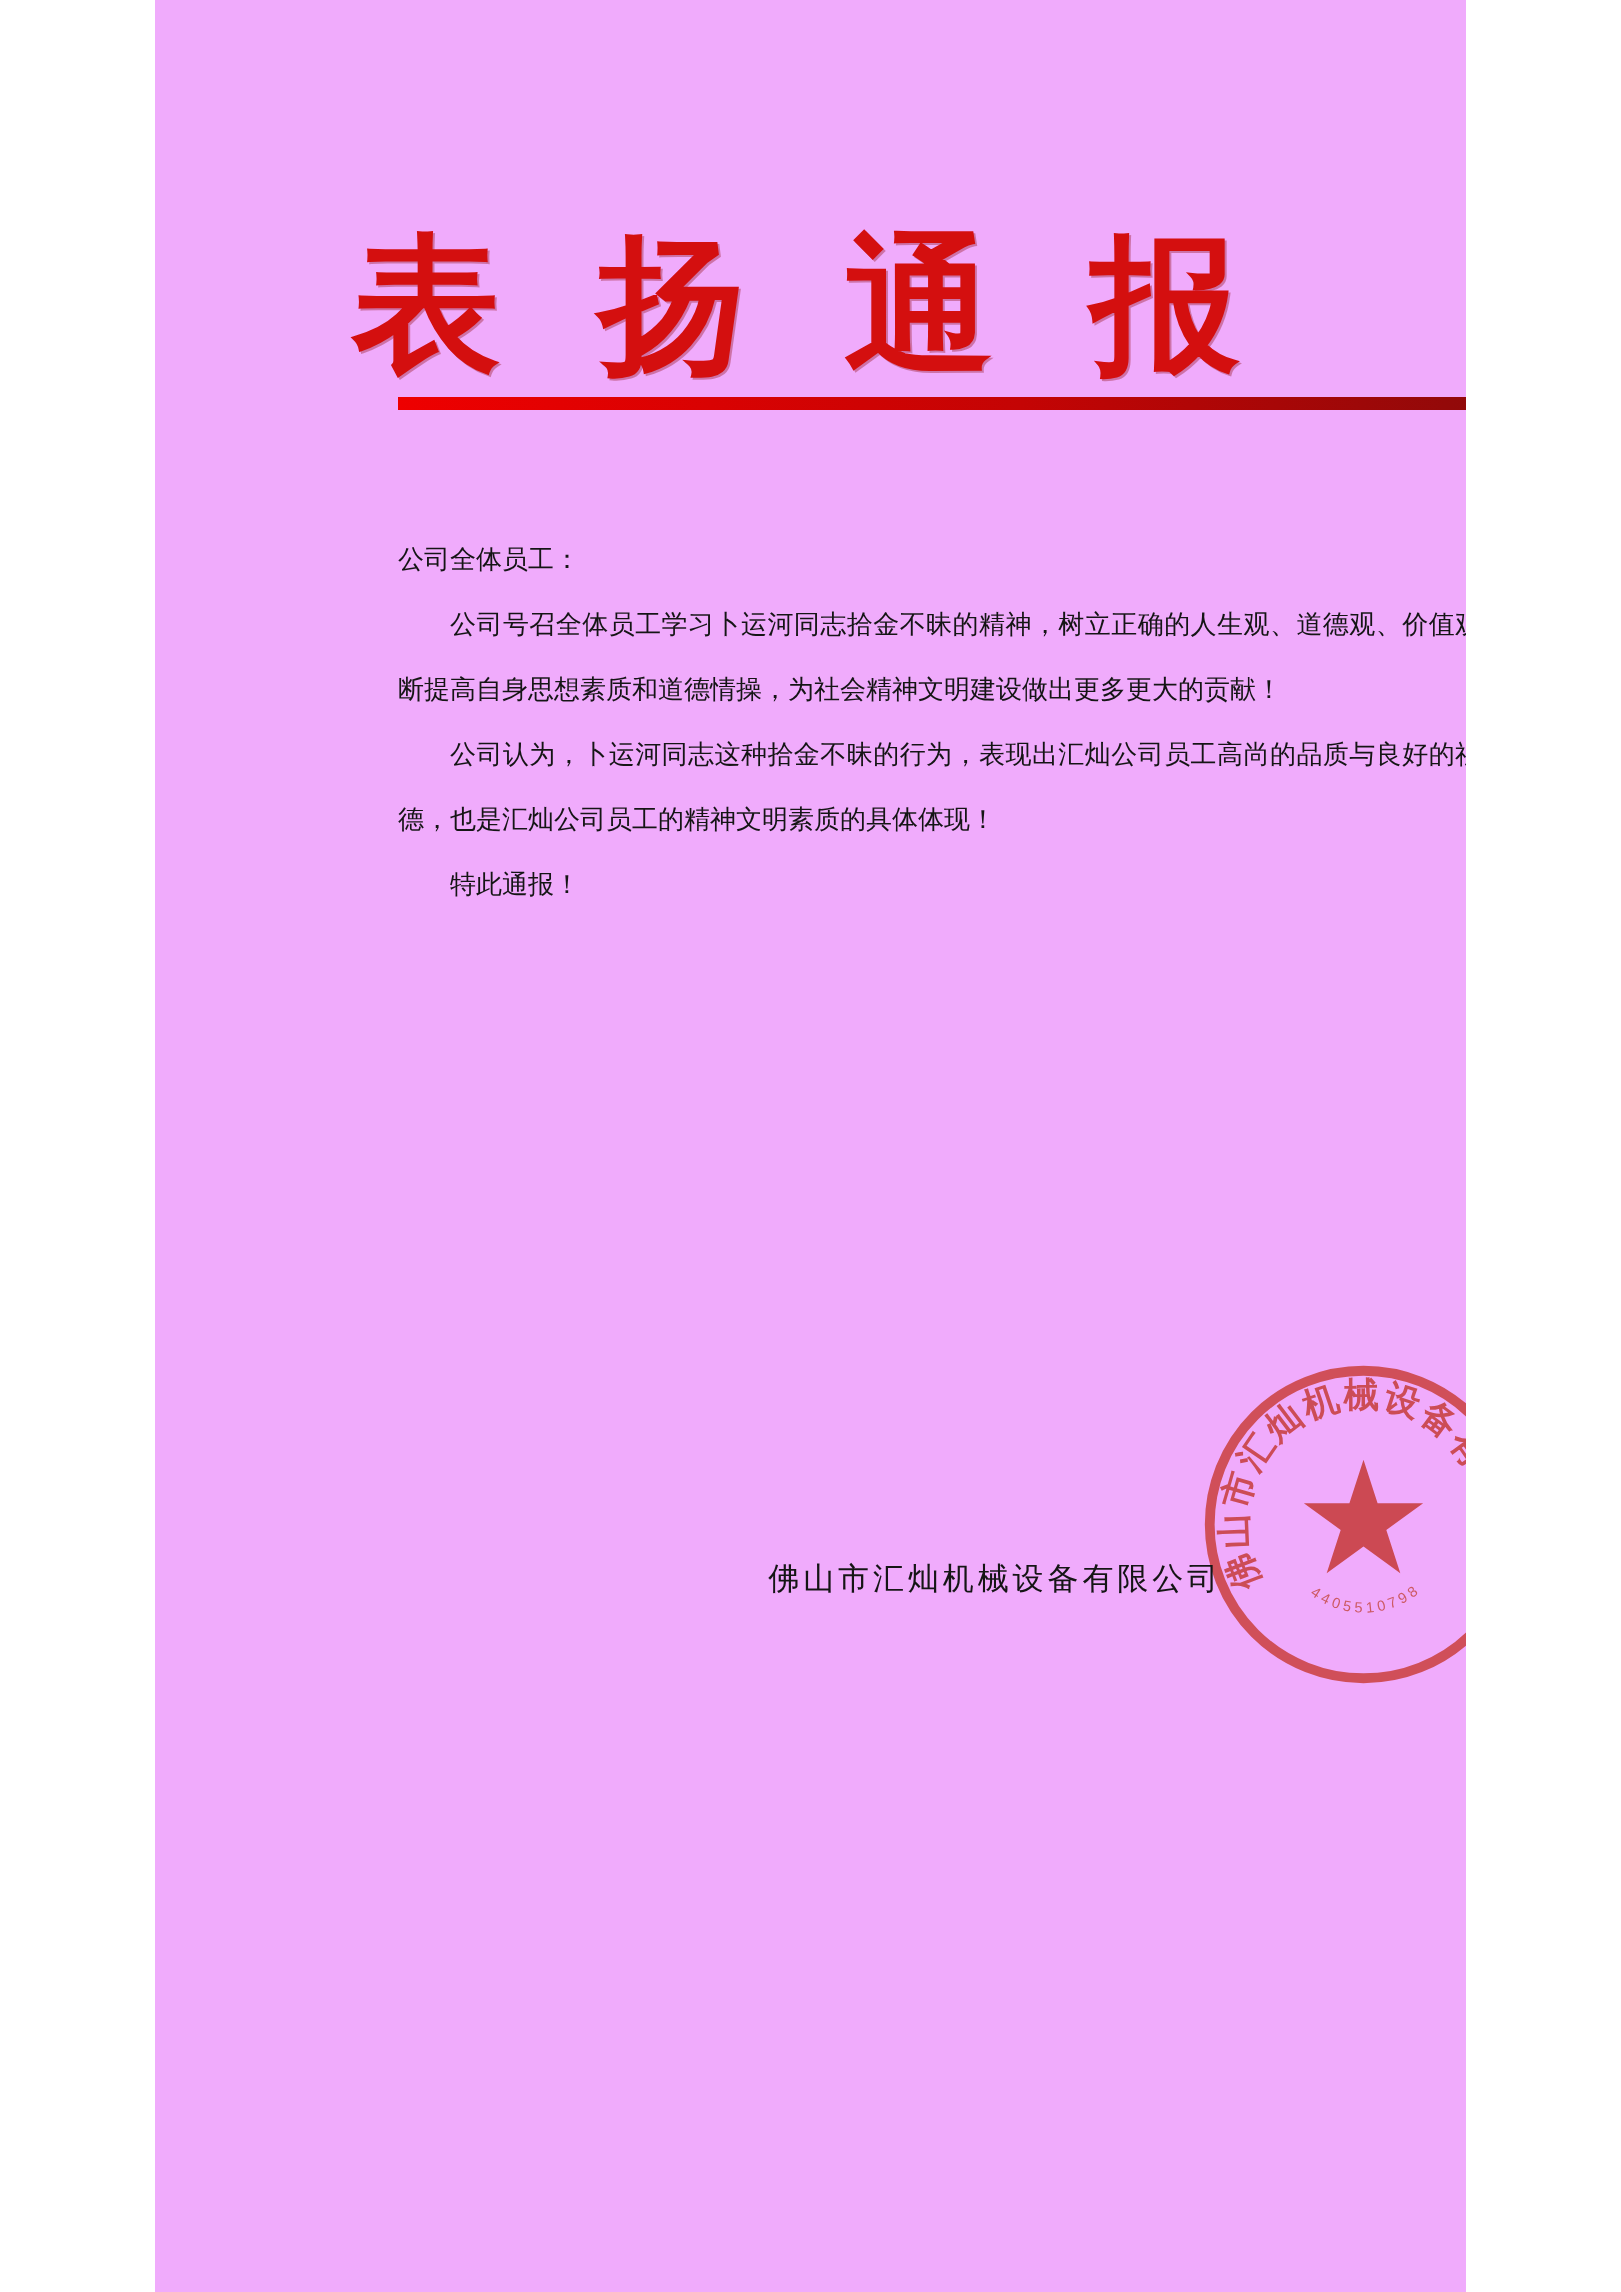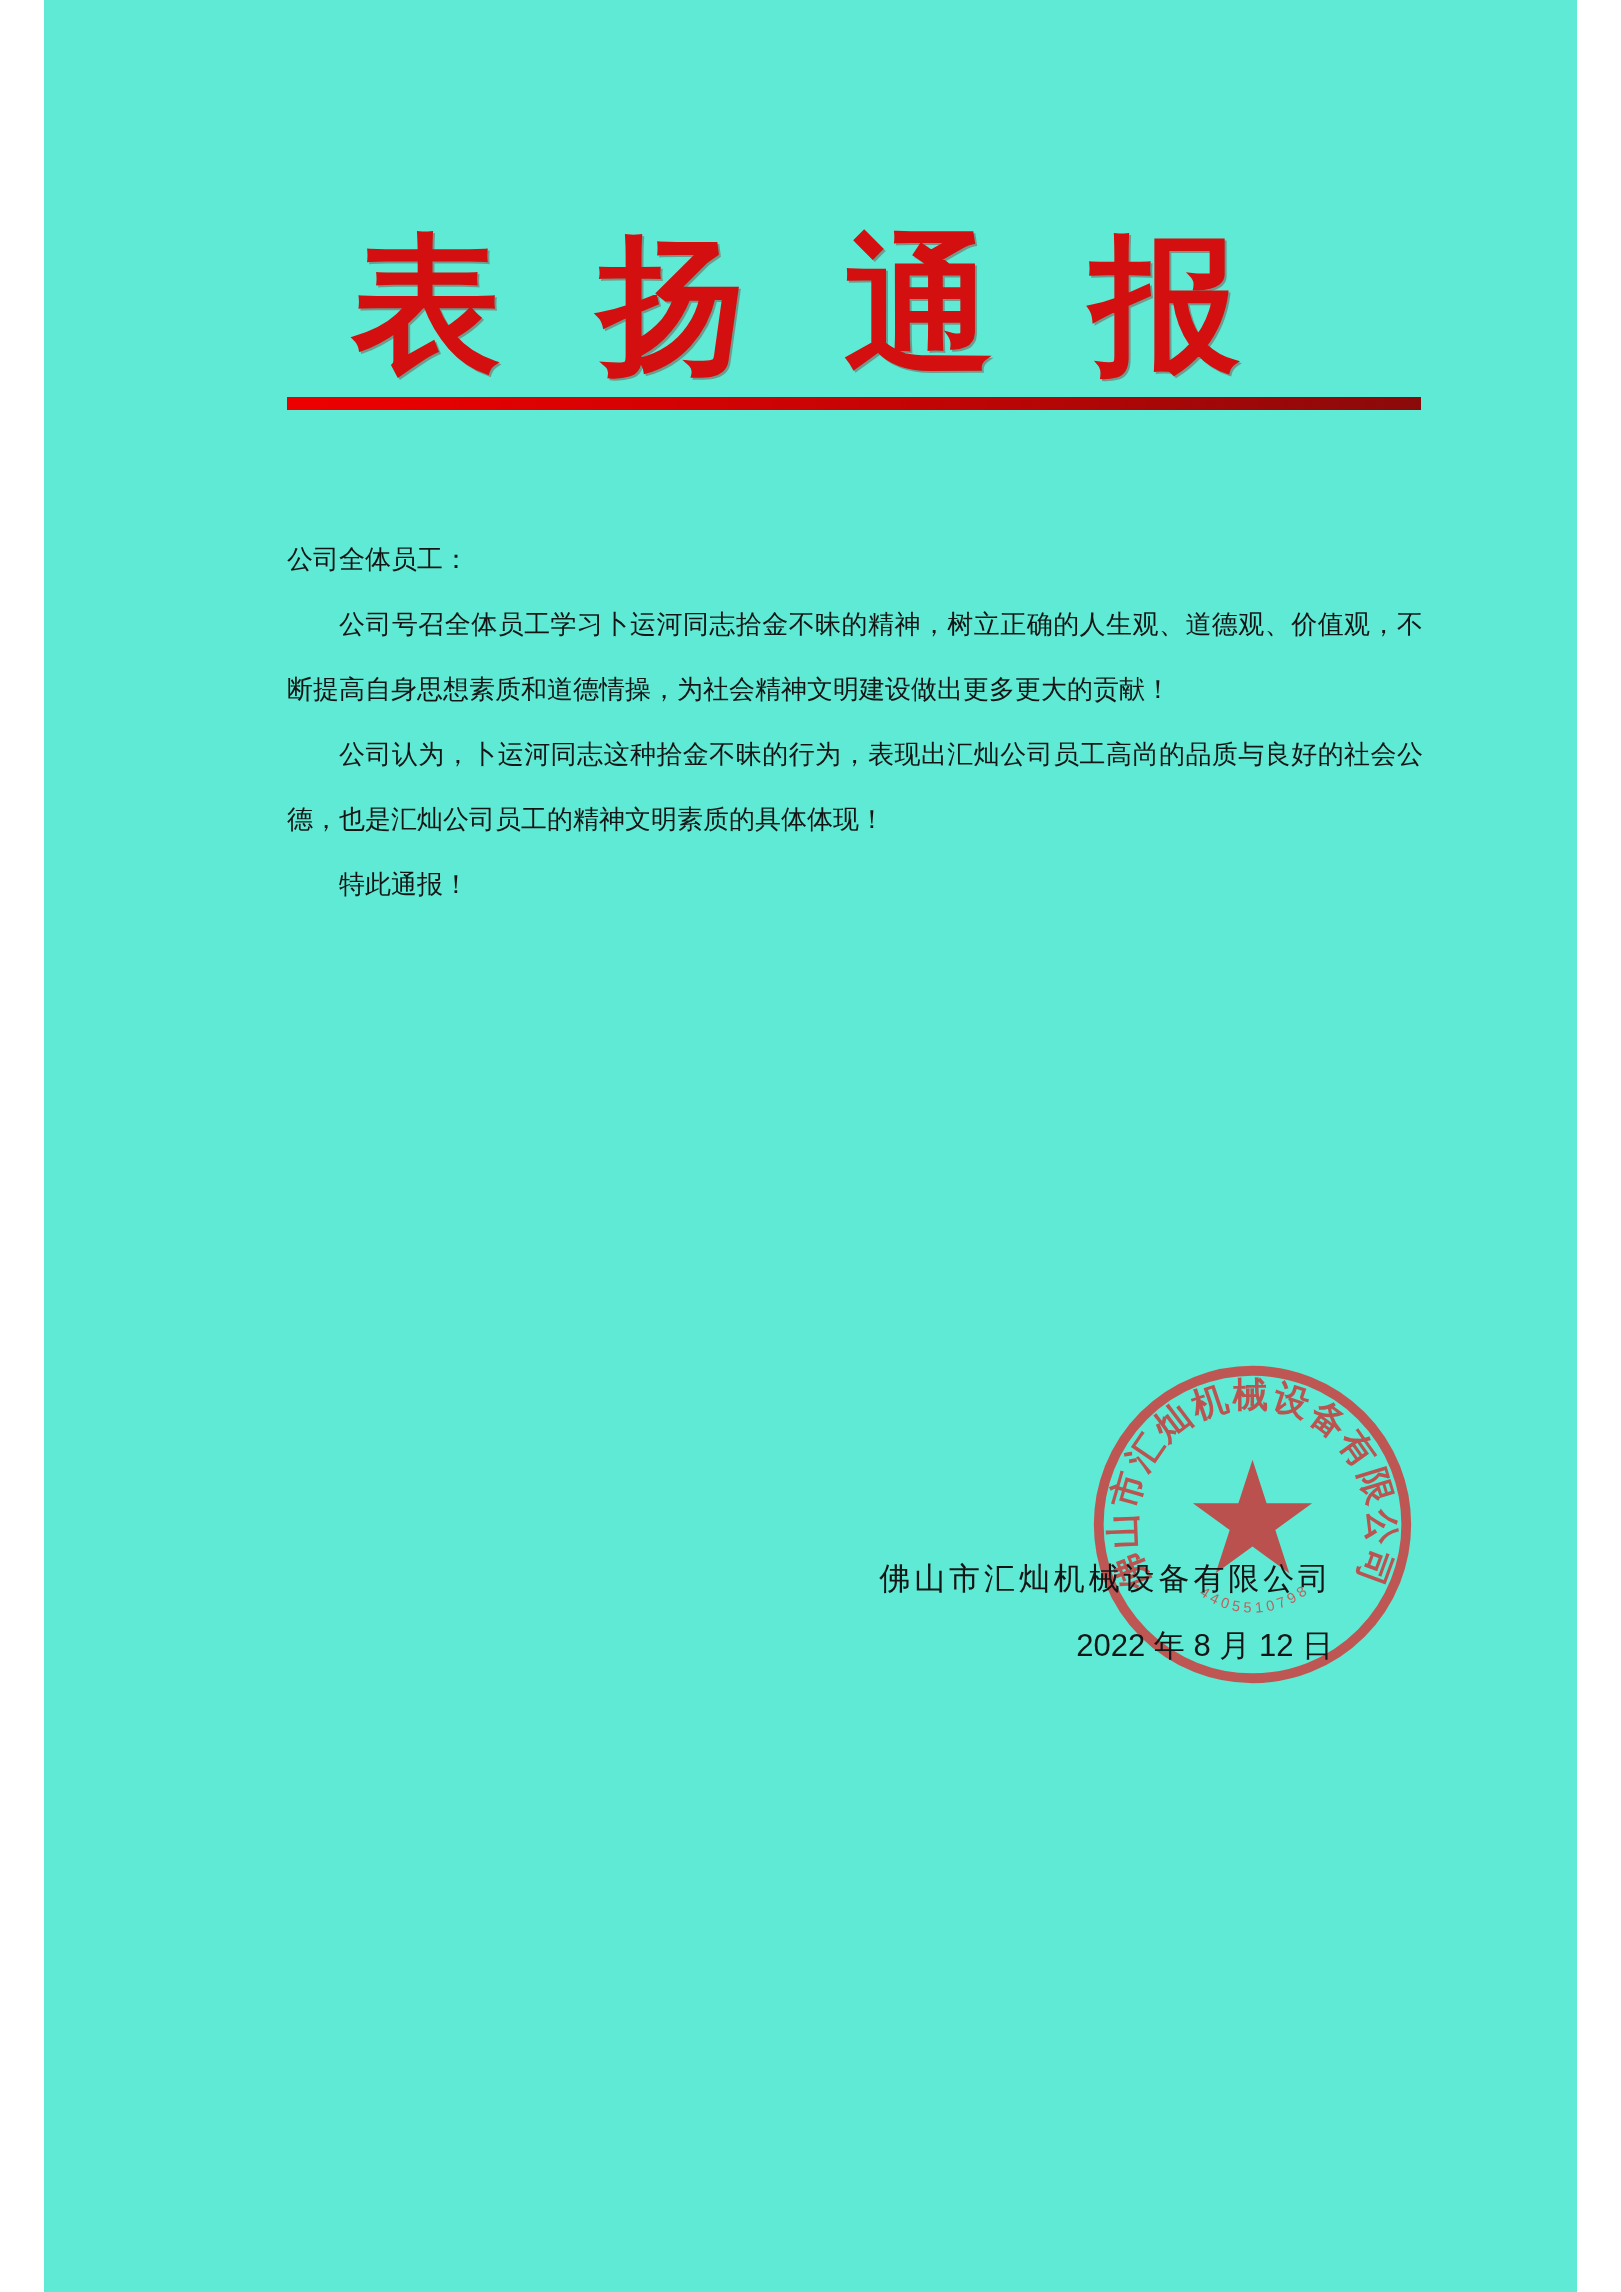--- a/index.html
+++ b/index.html
@@ -1,20 +1,20 @@
 <!DOCTYPE html>
 <html><head>
 <meta charset="utf-8">
 <style>
   html,body{margin:0;padding:0;background:#ffffff;}
   .page{
     position:relative;
-    width:1533px;height:2293px;
+    width:1311px;height:2293px;
     margin:0 auto;
-    background:#5eead4;
+    background:#f0abfc;
     overflow:hidden;
     font-family:"Liberation Serif","DejaVu Serif",serif;
   }
   
   .notice-title{
     position:absolute;
     top:227px;left:0;width:100%;
     margin:0;
     text-align:center;
     font-family:"Liberation Serif","DejaVu Serif",serif;
@@ -94,17 +94,16 @@
     <text fill="#c84040" font-size="36" letter-spacing="2.5" font-family="Liberation Serif, DejaVu Serif, serif" font-weight="bold">
       <textPath href="#sealArc" startOffset="0">佛山市汇灿机械设备有限公司</textPath>
     </text>
     <text fill="#c85050" font-size="15" letter-spacing="4" font-family="Liberation Sans, sans-serif">
       <textPath href="#serialArc" startOffset="4">4405510798</textPath>
     </text>
   </svg>
 
   <div class="signature">
     <div class="company-line">佛山市汇灿机械设备有限公司</div>
-    <div class="date-line">2022 年 8 月 12 日</div>
   </div>
 
 </div>
 
 
 </body></html>

